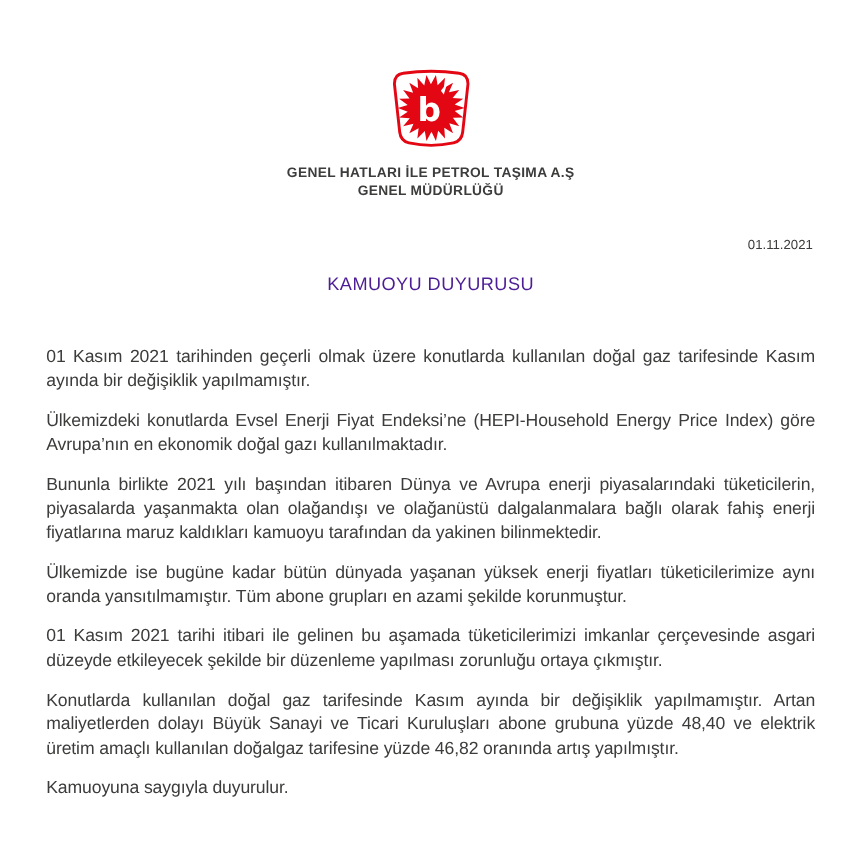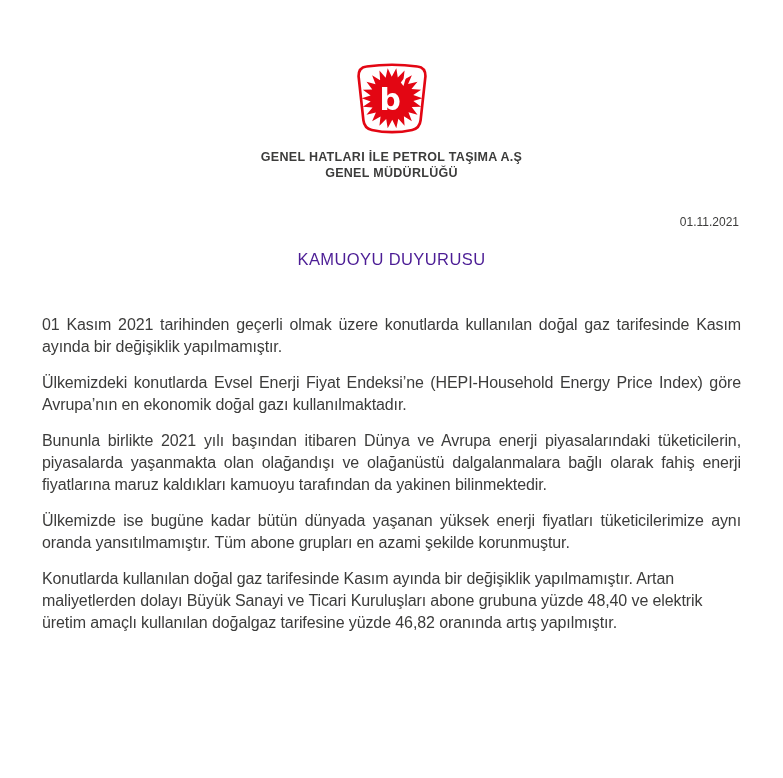--- a/index.html
+++ b/index.html
@@ -88,14 +88,16 @@
 
 <div class="doc-date">01.11.2021</div>
 
 <h1 class="doc-title">KAMUOYU DUYURUSU</h1>
 
 <div class="doc-body">
   <p>01 Kasım 2021 tarihinden geçerli olmak üzere konutlarda kullanılan doğal gaz tarifesinde Kasım ayında bir değişiklik yapılmamıştır.</p>
   <p>Ülkemizdeki konutlarda Evsel Enerji Fiyat Endeksi’ne (HEPI-Household Energy Price Index) göre Avrupa’nın en ekonomik doğal gazı kullanılmaktadır.</p>
   <p>Bununla birlikte 2021 yılı başından itibaren Dünya ve Avrupa enerji piyasalarındaki tüketicilerin, piyasalarda yaşanmakta olan olağandışı ve olağanüstü dalgalanmalara bağlı olarak fahiş enerji fiyatlarına maruz kaldıkları kamuoyu tarafından da yakinen bilinmektedir.</p>
   <p>Ülkemizde ise bugüne kadar bütün dünyada yaşanan yüksek enerji fiyatları tüketicilerimize aynı oranda yansıtılmamıştır. Tüm abone grupları en azami şekilde korunmuştur.</p>
+  <p>01 Kasım 2021 tarihi itibari ile gelinen bu aşamada tüketicilerimizi imkanlar çerçevesinde asgari düzeyde etkileyecek şekilde bir düzenleme yapılması zorunluğu ortaya çıkmıştır.</p>
   <p>Konutlarda kullanılan doğal gaz tarifesinde Kasım ayında bir değişiklik yapılmamıştır. Artan maliyetlerden dolayı Büyük Sanayi ve Ticari Kuruluşları abone grubuna yüzde 48,40 ve elektrik üretim amaçlı kullanılan doğalgaz tarifesine yüzde 46,82 oranında artış yapılmıştır.</p>
+  <p>Kamuoyuna saygıyla duyurulur.</p>
 </div>
 
 </body></html>

